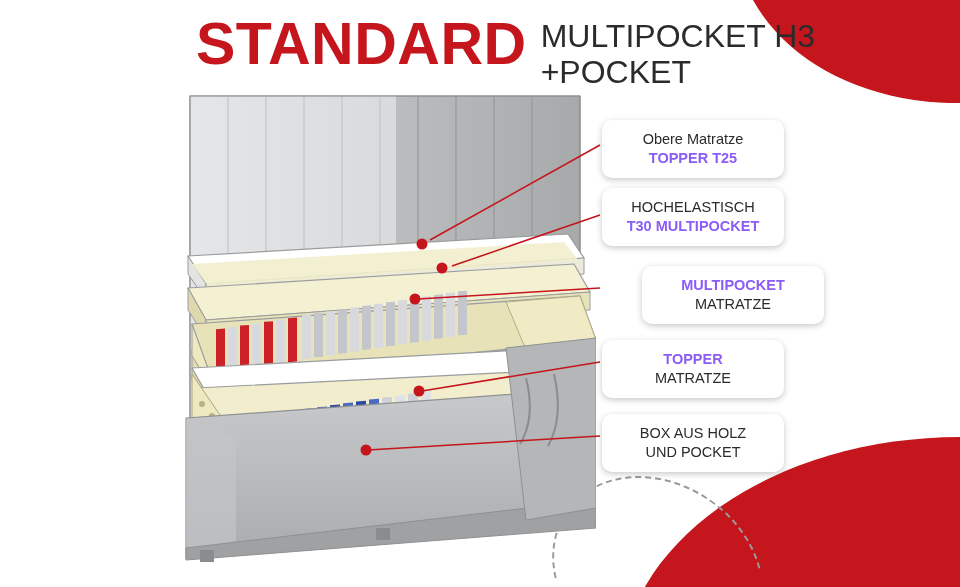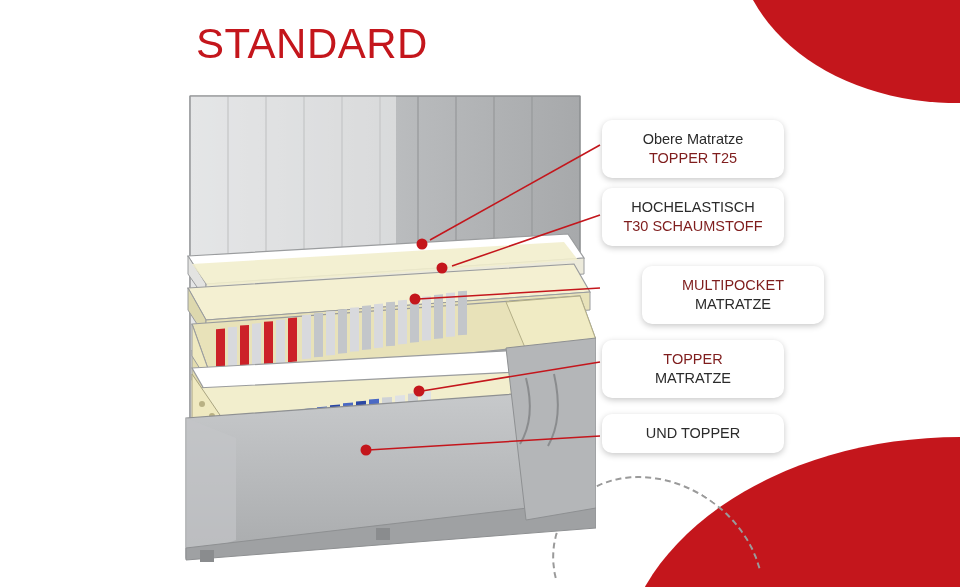--- a/index.html
+++ b/index.html
@@ -59,22 +59,22 @@
 
   
   .title-wrap {
     position: absolute;
     left: 196px;
     top: 12px;
     display: flex;
     align-items: flex-start;
   }
   .title-main {
-    font-size: 42px;
-    font-weight: normal;
+    font-size: 59px;
+    font-weight: bold;
     letter-spacing: 0.5px;
     color: #c4161c;
     line-height: 64px;
     white-space: nowrap;
   }
   .title-sub {
     margin-left: 14px;
     margin-top: 6px;
     font-size: 32px;
     font-weight: normal;
@@ -99,22 +99,22 @@
     border-radius: 10px;
     box-shadow: 0 2px 6px rgba(0,0,0,0.22);
     padding: 10px 16px;
     text-align: center;
     line-height: 19px;
     font-size: 14.5px;
     color: #2b2b2b;
     min-width: 124px;
   }
   .callout .hi {
-    color: #7f1d1d;
-    font-weight: normal;
+    color: #8b5cf6;
+    font-weight: bold;
   }
   .callout .plain { color: #2b2b2b; text-align: center; }
 
   .c1 { left: 602px; top: 120px; width: 150px; }
   .c2 { left: 602px; top: 188px; width: 150px; }
   .c3 { left: 602px; top: 266px; width: 150px; margin-left: 40px; }
   .c4 { left: 602px; top: 340px; width: 150px; }
   .c5 { left: 602px; top: 414px; width: 150px; }
 
   .leader-svg {
@@ -130,20 +130,22 @@
 <body>
 
 <div id="stage">
 
   <div class="swoosh swoosh-tr"></div>
   <div class="swoosh swoosh-br"></div>
   <div class="dashed-arc"></div>
 
   <div class="title-wrap">
     <div class="title-main">STANDARD</div>
+    <div class="title-sub">MULTIPOCKET H3
++POCKET</div>
   </div>
 
   <div class="illustration">
     <svg width="420" height="475" viewBox="0 0 420 475">
       <defs>
         <linearGradient id="fab" x1="0" y1="0" x2="0" y2="1">
           <stop offset="0%" stop-color="#c8cacc"></stop>
           <stop offset="100%" stop-color="#a9abad"></stop>
         </linearGradient>
         <linearGradient id="fab2" x1="0" y1="0" x2="1" y2="0">
@@ -286,30 +288,31 @@
     </g>
   </svg>
 
   <div class="callout c1">
     <div class="plain">Obere Matratze</div>
     <div class="hi">TOPPER T25</div>
   </div>
 
   <div class="callout c2">
     <div class="plain">HOCHELASTISCH</div>
-    <div class="hi">T30 SCHAUMSTOFF</div>
+    <div class="hi">T30 MULTIPOCKET</div>
   </div>
 
   <div class="callout c3">
     <div class="hi">MULTIPOCKET</div>
     <div class="plain">MATRATZE</div>
   </div>
 
   <div class="callout c4">
     <div class="hi">TOPPER</div>
     <div class="plain">MATRATZE</div>
   </div>
 
   <div class="callout c5">
-    <div class="plain">UND TOPPER</div>
+    <div class="plain">BOX AUS HOLZ</div>
+    <div class="plain">UND POCKET</div>
   </div>
 
 </div>
 
 </body></html>

